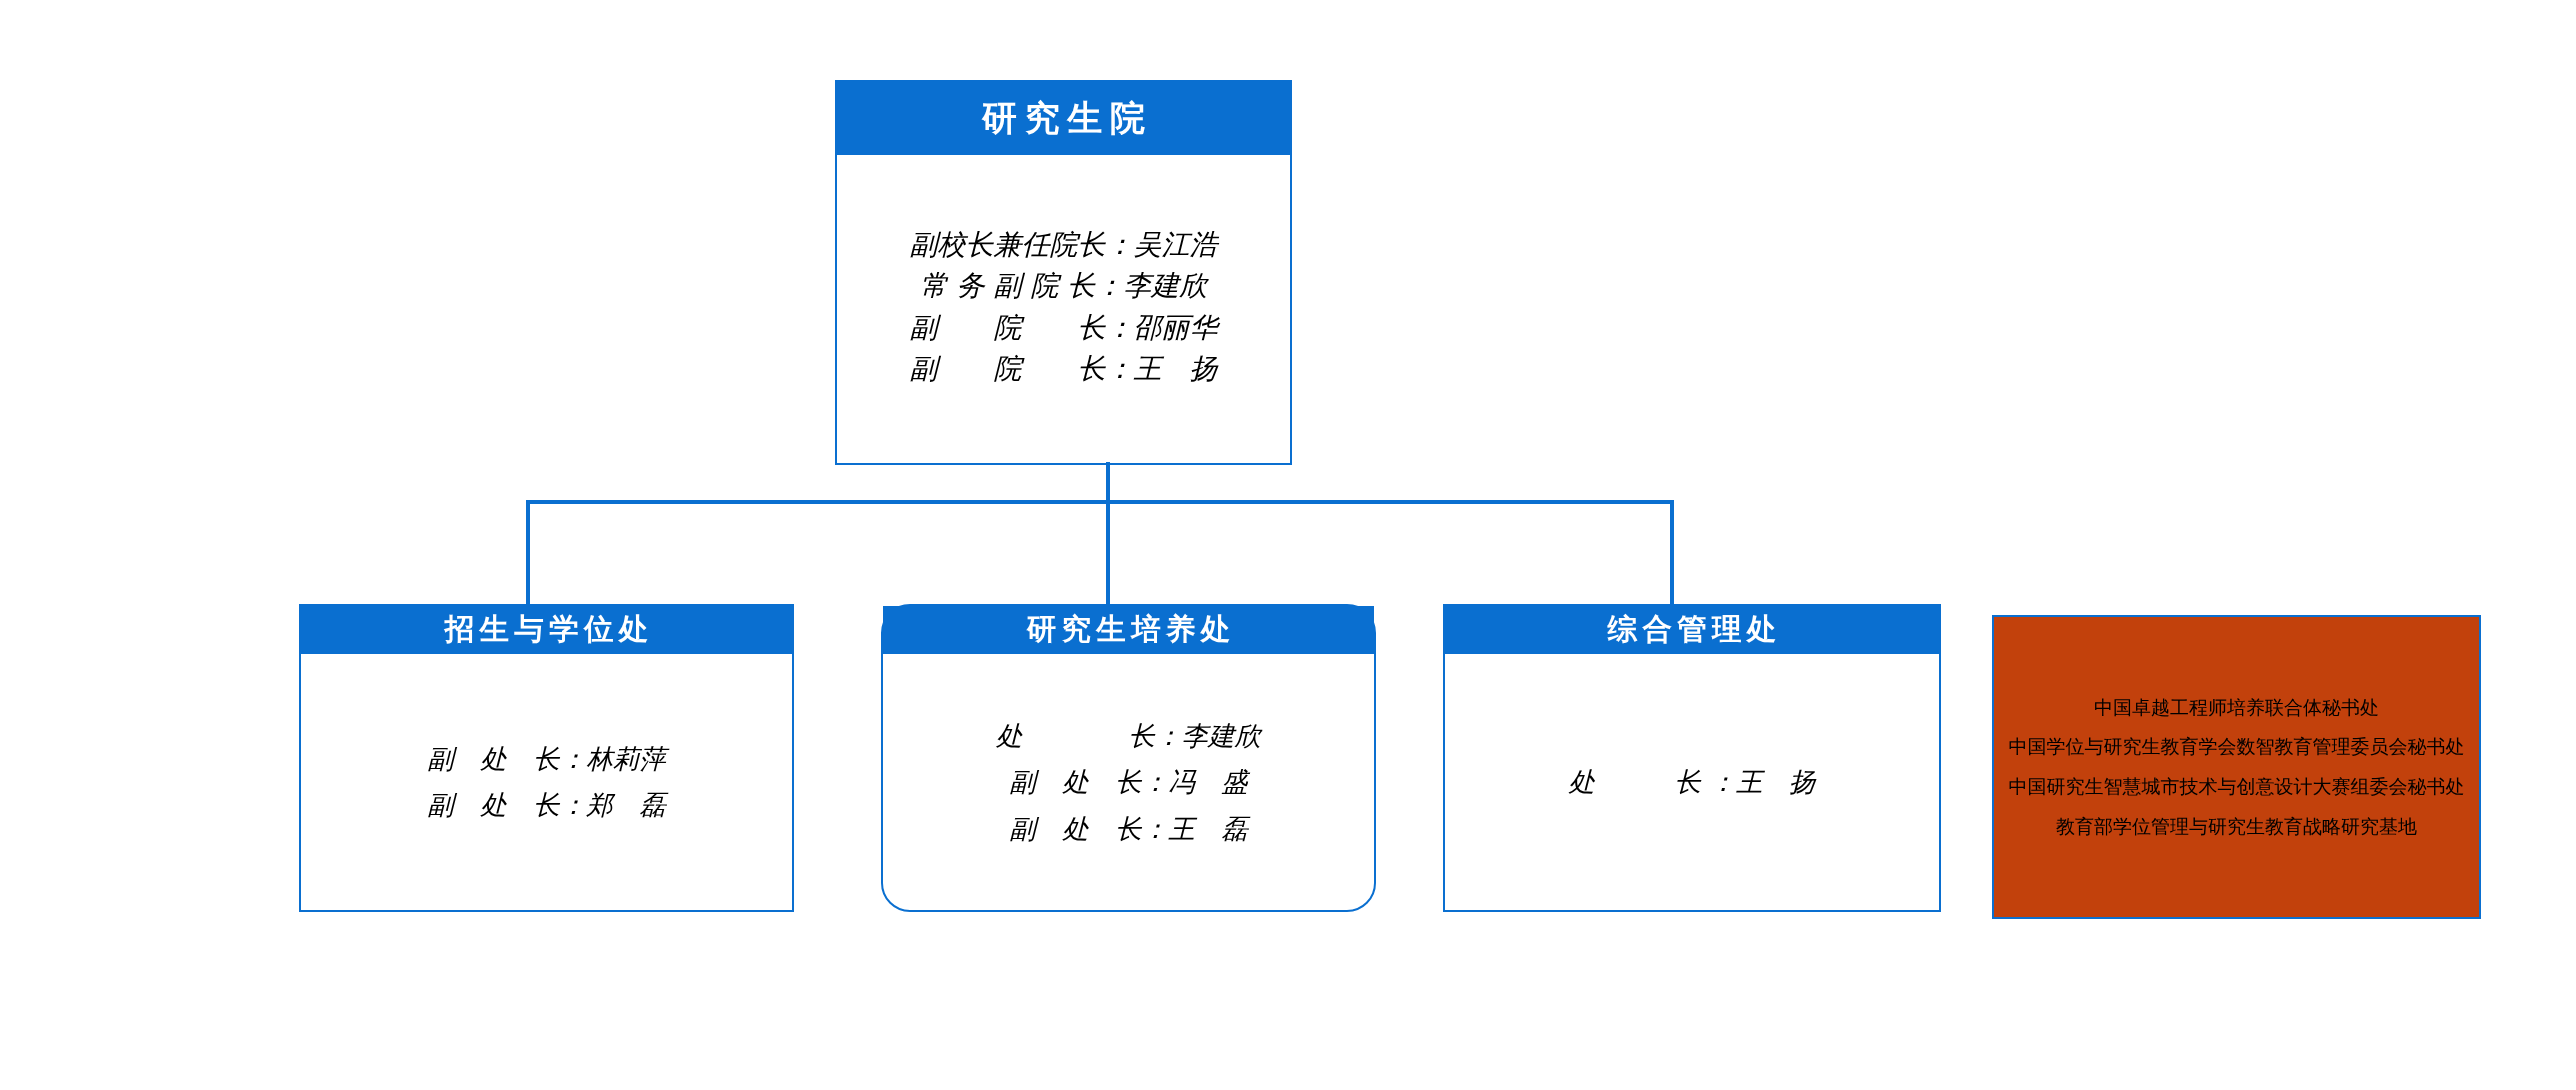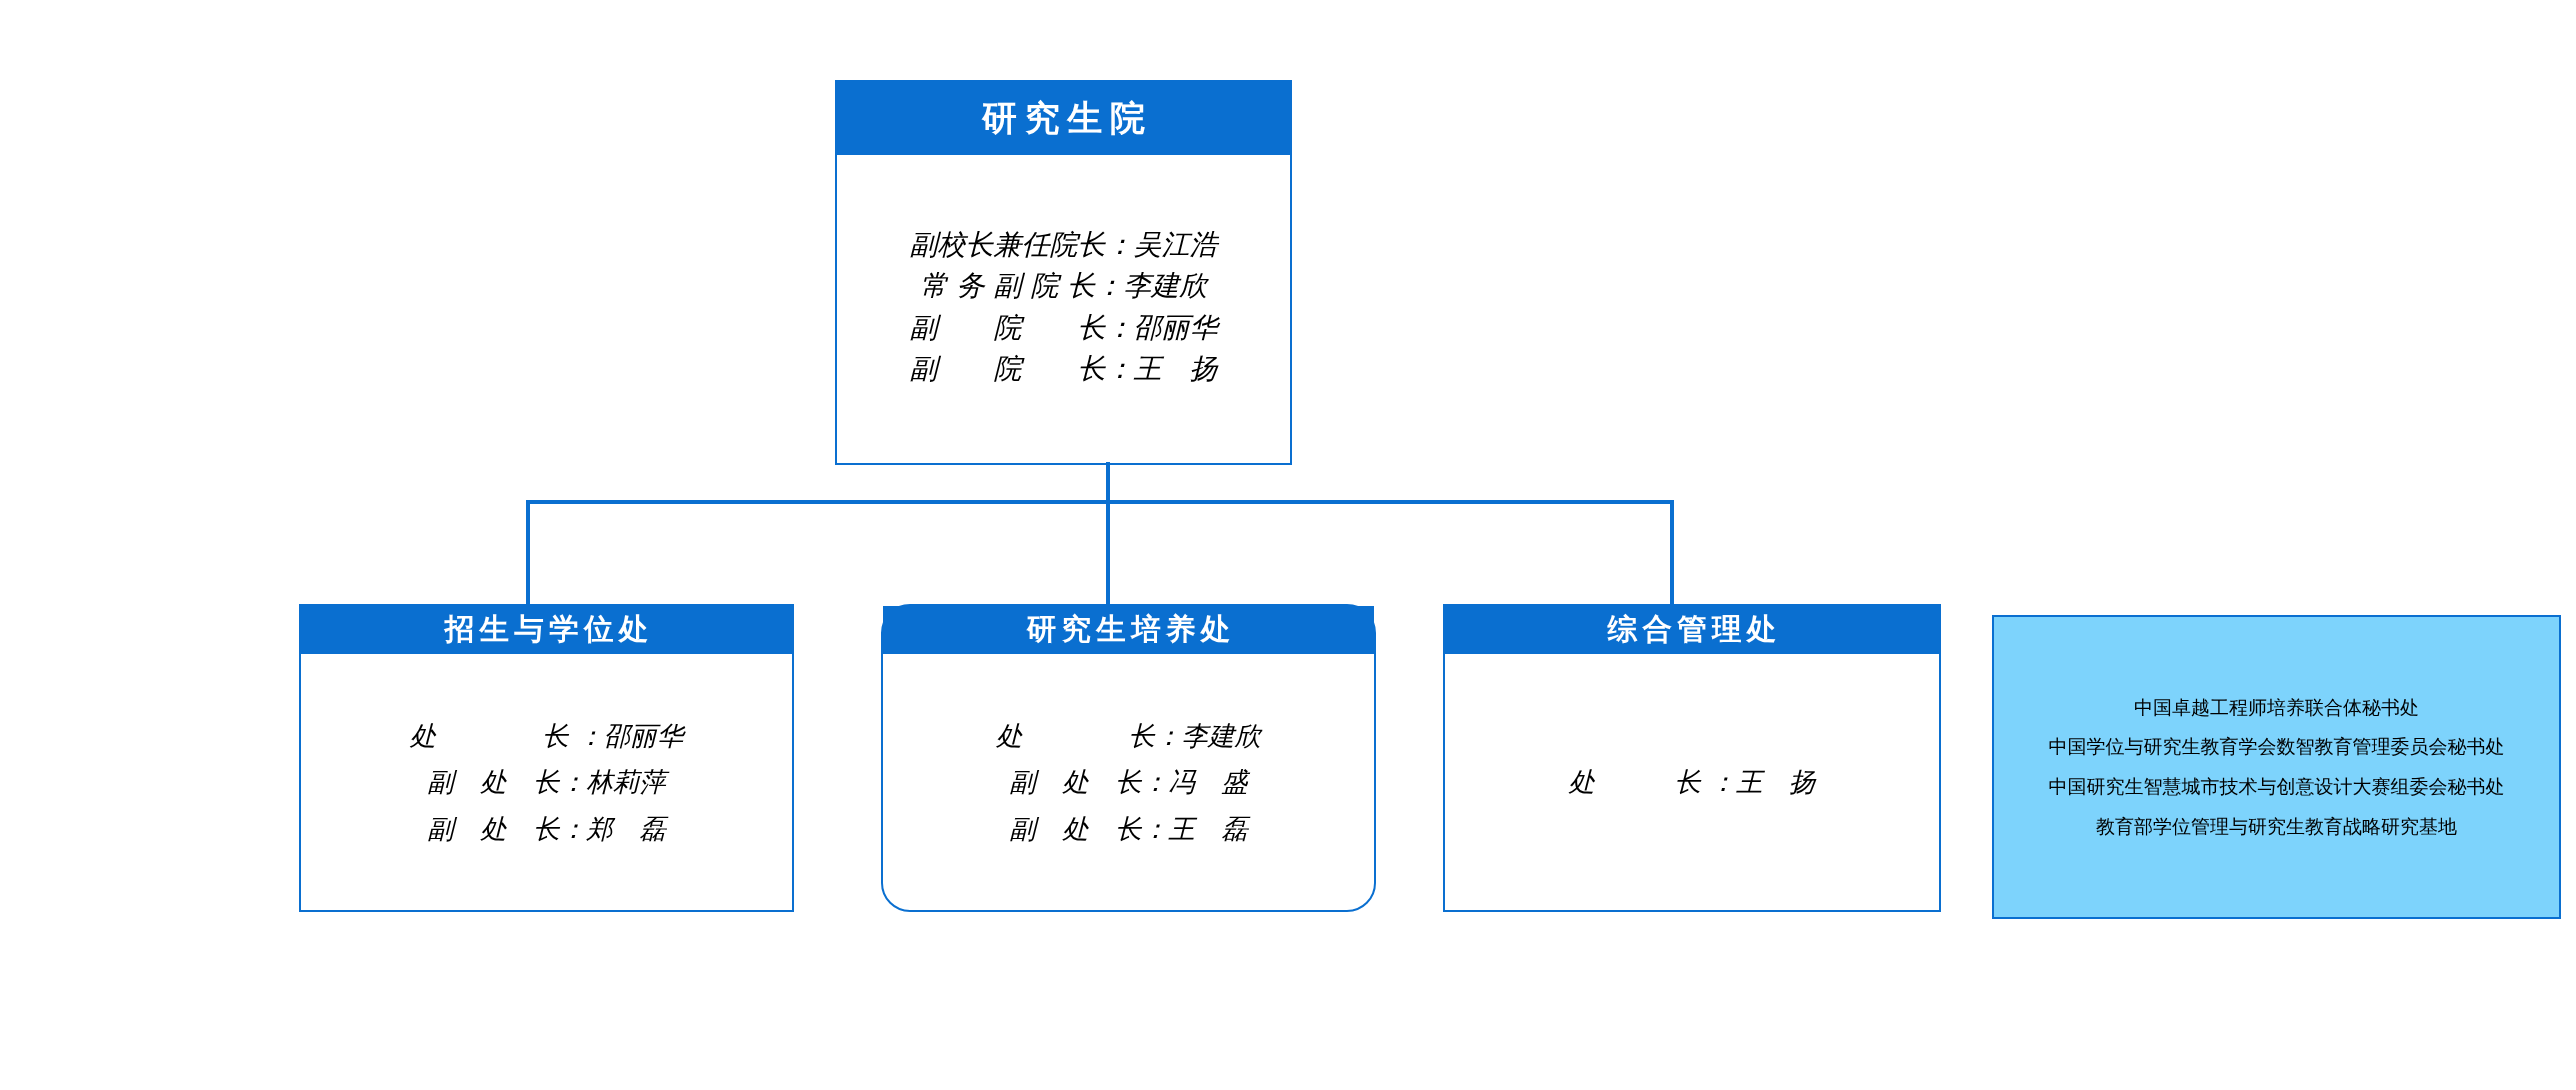--- a/index.html
+++ b/index.html
@@ -120,23 +120,23 @@
   #conn-drop-0 { left: 526px;  top: 500px; width: 3.8px; height: 117px; }
   #conn-drop-1 { left: 1106px; top: 500px; width: 3.8px; height: 117px; }
   #conn-drop-2 { left: 1670px; top: 500px; width: 3.8px; height: 117px; }
 
   
   #side-panel {
     position: absolute;
     box-sizing: border-box;
     left: 1992px;
     top: 615px;
-    width: 569px;
+    width: 489px;
     height: 304px;
-    background: #7dd3fc;
+    background: #c2410c;
     border: 2.3px solid #0a6fd0;
     display: flex;
     flex-direction: column;
     justify-content: center;
     padding: 7.6px 12px;
     gap: 16.7px;
   }
   .side-item {
     text-align: center;
     color: #000000;
@@ -161,21 +161,20 @@
 
   <div class="conn" id="conn-stem"></div>
   <div class="conn" id="conn-bus"></div>
   <div class="conn" id="conn-drop-0"></div>
   <div class="conn" id="conn-drop-1"></div>
   <div class="conn" id="conn-drop-2"></div>
 
   <div class="org-box dept-box" id="dept-box-0">
     <div class="org-box-header">招生与学位处</div>
     <div class="org-box-body">
-      <div class="org-line">处　　　　长 ：邵丽华</div>
       <div class="org-line">副　处　长：林莉萍</div>
       <div class="org-line">副　处　长：郑　磊</div>
     </div>
   </div>
 
   <div class="org-box dept-box" id="dept-box-1">
     <div class="org-box-header">研究生培养处</div>
     <div class="org-box-body">
       <div class="org-line">处　　　　长：李建欣</div>
       <div class="org-line">副　处　长：冯　盛</div>

